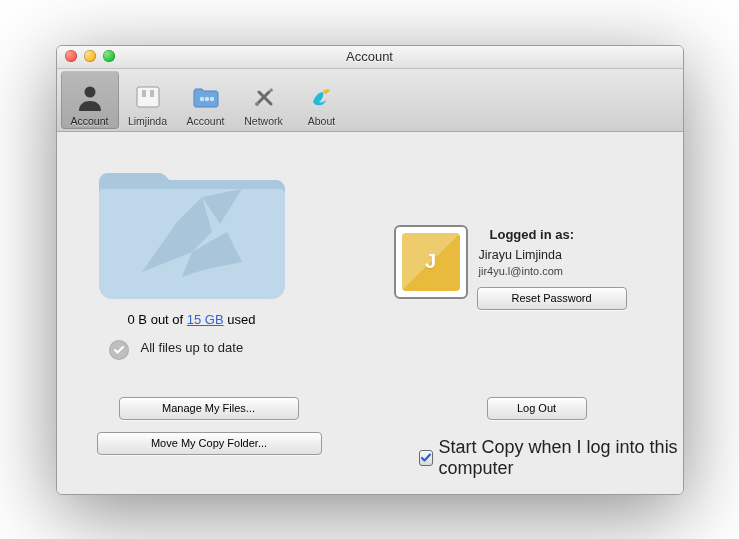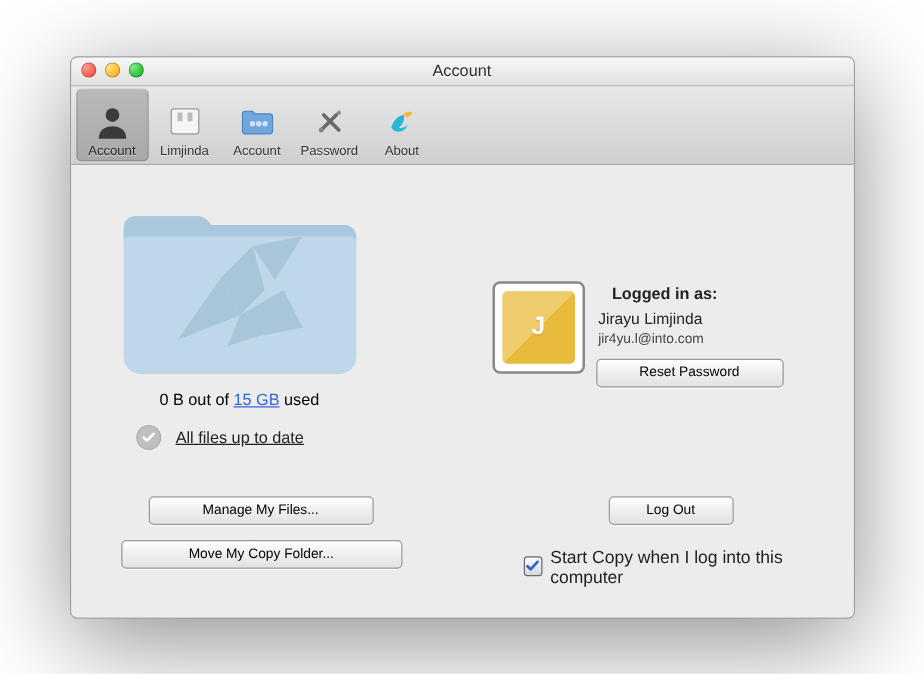--- a/index.html
+++ b/index.html
@@ -67,23 +67,22 @@
   
   .folder-wrap{
     position:absolute;left:30px;top:20px;width:210px;height:160px;
   }
   .storage-text{
     position:absolute;left:25px;top:180px;width:220px;text-align:center;
     font-size:13px;color:#000;
   }
   .storage-text a{color:#3464d4;text-decoration:underline;cursor:default;}
   .sync-row{
-    position:absolute;left:52px;top:208px;display:flex;align-items:center;gap:12px;
+    position:absolute;left:52px;top:208px;display:flex;gap:12px;
     font-size:13px;
-    text-decoration:underline;
   }
   .check-circle{
     width:20px;height:20px;border-radius:50%;
     background:#bfbfbf;display:flex;align-items:center;justify-content:center;
     box-shadow:inset 0 0 0 1px rgba(0,0,0,.1);
   }
   
   .btn{
     display:inline-flex;align-items:center;justify-content:center;
     height:21px;
@@ -117,21 +116,21 @@
     content:"";position:absolute;inset:0;
     background:linear-gradient(135deg,rgba(255,255,255,.25) 0 50%,rgba(0,0,0,0) 50%);
   }
   .avatar-letter{position:relative;font-size:20px;}
   .login-label{position:absolute;left:422px;top:95px;font-size:13px;font-weight:bold;margin-left:11px;}
   .login-name {position:absolute;left:422px;top:116px;font-size:12.5px;}
   .login-email{position:absolute;left:422px;top:133px;font-size:11px;color:#444;}
   
   .start-row{
     position:absolute;left:362px;top:305px;display:flex;align-items:center;gap:6px;
-    font-size:14px;
+    font-size:18px;
   }
   .mac-check{
     width:14px;height:14px;border:1px solid #6a6a6a;border-radius:3px;
     background:linear-gradient(#fafafa,#d9d9d9);
     display:flex;align-items:center;justify-content:center;
   }
 </style>
 </head>
 <body>
 
@@ -184,21 +183,21 @@
 
     <div class="tool">
       <div class="ic">
         <svg width="30" height="30" viewBox="0 0 30 30">
           <path d="M8 22l12-12" stroke="#6a6a6a" stroke-width="3" stroke-linecap="round"></path>
           <path d="M22 22L10 10" stroke="#6a6a6a" stroke-width="3" stroke-linecap="round"></path>
           <path d="M20 8l3-2 1 3-2 1z" fill="#888"></path>
           <circle cx="8" cy="22" r="2" fill="#888"></circle>
         </svg>
       </div>
-      <span class="lbl">Password</span>
+      <span class="lbl">Network</span>
     </div>
 
     <div class="tool">
       <div class="ic">
         <svg width="30" height="30" viewBox="0 0 30 30">
           <path d="M5 22l6-12 2 4 5-8 7 16z" fill="none"></path>
           <path d="M6 20c2-6 6-10 10-10 1 4-1 8-4 10 2 1 5 0 7-2-1 4-5 6-9 5-2 0-3-2-4-3z" fill="#27b7d8"></path>
           <path d="M16 9c2-2 5-2 7-1-1 2-3 4-5 4-1-1-2-2-2-3z" fill="#f0b93a"></path>
         </svg>
       </div>

